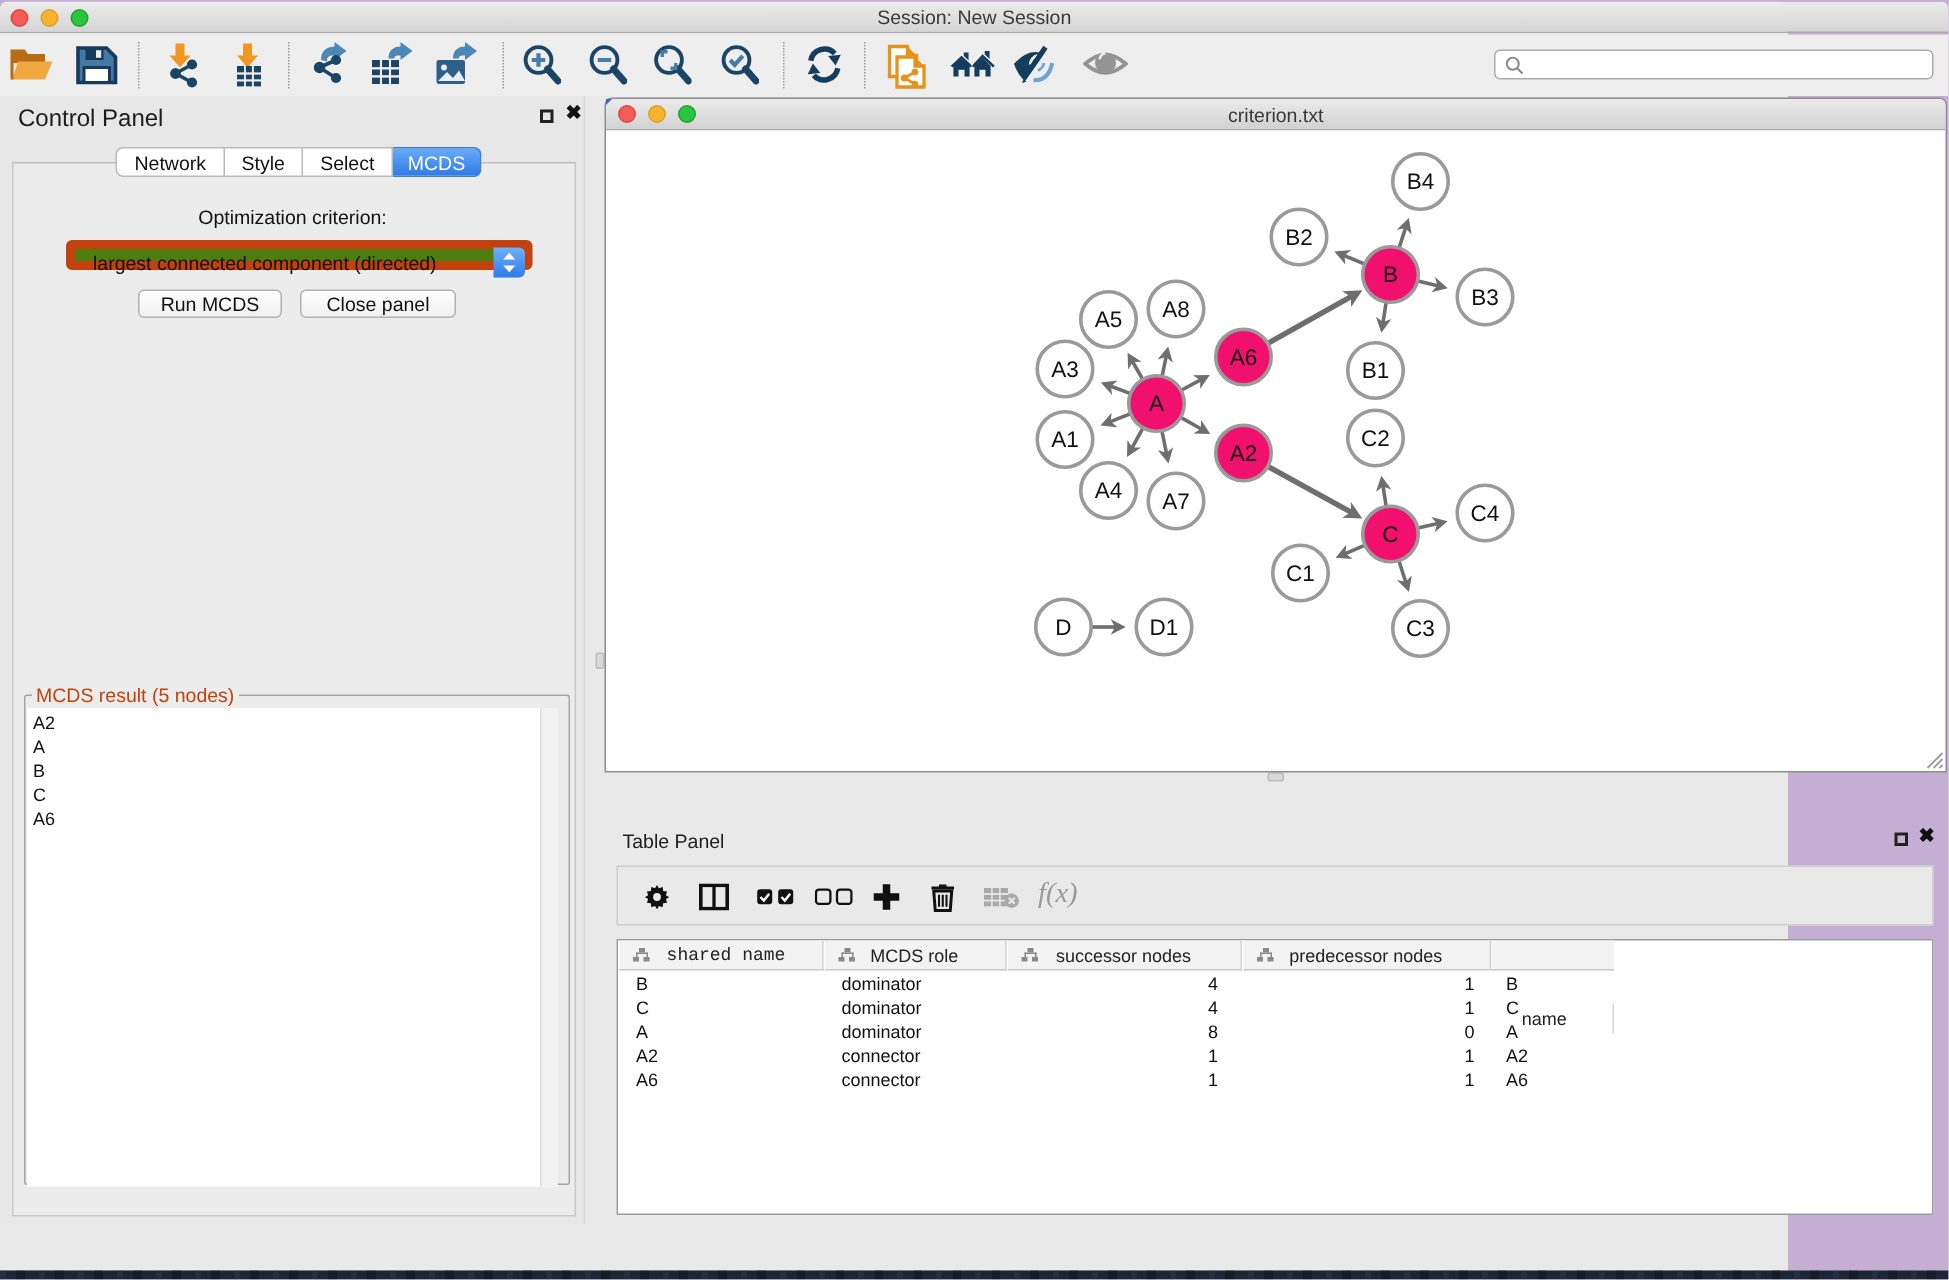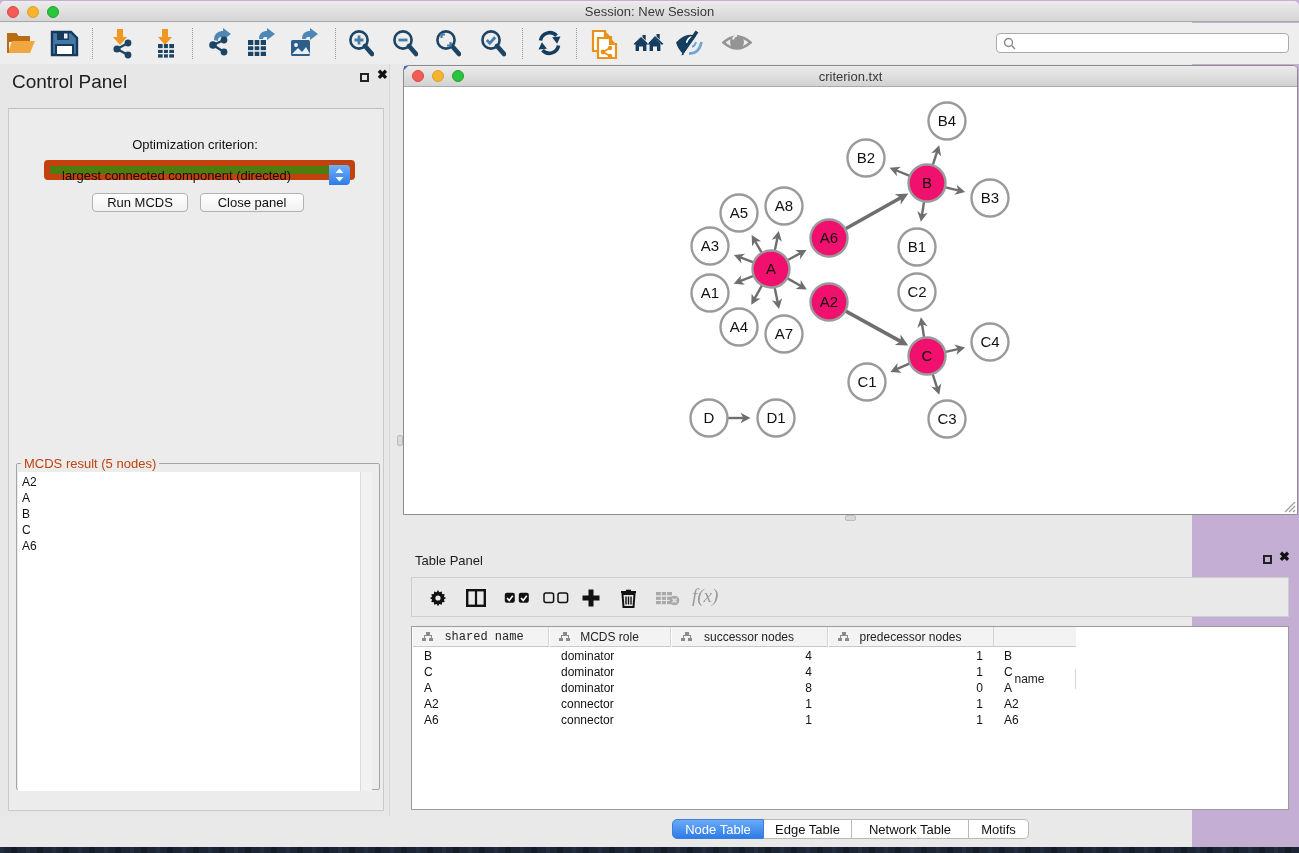--- a/index.html
+++ b/index.html
@@ -18,21 +18,21 @@
   .tl.g { background:#2ac53e; border:1px solid #20a32e; }
   #titlebar .title, .wtitle { font-size:13px; color:#393939; text-align:center; }
   
   #toolbar { position:absolute; left:0; top:22px; width:1299px; height:41px; background:#eeeeee; }
   .tsep { position:absolute; top:5px; height:31px; width:0; border-left:1px dotted #9a9a9a; }
   .ticon { position:absolute; top:5px; }
   #searchbox { position:absolute; left:996px; top:10px; width:293px; height:20px;
       background:#fff; border:1px solid #ababab; border-radius:4px; }
   
   #cpanel { position:absolute; left:0; top:63px; width:390px; height:752px; background:#e7e7e7; border-right:1px solid #d8d8d8; }
-  #cpanel .hdr { position:absolute; left:12px; top:7px; font-size:19px; color:#1d1d1d; }
+  #cpanel .hdr { position:absolute; left:12px; top:7px; font-size:16px; color:#1d1d1d; }
   .minbox { position:absolute; width:9px; height:9px; border:2px solid #222; background:transparent; }
   .xicon { position:absolute; font-size:13px; font-weight:bold; color:#111; }
   .tabrow { position:absolute; height:20px; display:flex; }
   .tab { height:20px; background:#fff; border:1px solid #b9b9b9; border-left:none;
          font-size:13px; color:#111; text-align:center; line-height:19px; padding:0; }
   .tab.first { border-left:1px solid #b9b9b9; border-radius:5px 0 0 5px; }
   .tab.last { border-radius:0 5px 5px 0; }
   .tab.sel { background:linear-gradient(#6aabf7,#2e7be9); color:#fff; border-color:#3f7fd6; }
   #cpinner { position:absolute; left:8px; top:44px; width:376px; height:703px;
       background:#ececec; border:1px solid #c9c9c9; border-top-color:#bdbdbd; }
@@ -220,20 +220,26 @@
         <path d="M8.5 8.5 L12 12" stroke="#8a8a8a" stroke-width="1.4"></path>
       </svg>
     </div>
   </div>
 
   <div id="cpanel">
     <div class="hdr">Control Panel</div>
     <span class="minbox" style="left:360px; top:9px;"></span>
     <span class="xicon" style="left:377px; top:3px;">✖</span>
     <div id="cpinner"></div>
+    <div class="tabrow" style="left:77px; top:34px;">
+      <span class="tab first" style="width:73px">Network</span>
+        <span class="tab" style="width:52px">Style</span>
+        <span class="tab" style="width:60px">Select</span>
+        <span class="tab sel last" style="width:59px">MCDS</span>
+    </div>
     <div class="abs" style="left:0; top:73px; width:390px; text-align:center; font-size:13px; color:#111;">Optimization criterion:</div>
     <div class="abs" style="left:44px; top:96px; width:311px; height:20px; background:#4d7c0f; border:6px solid #c2410c; border-radius:4px;">
       <span style="position:absolute; left:12px; top:2px; font-size:13px; color:#111;">largest connected component (directed)</span>
       <span style="position:absolute; right:-1px; top:-1px; width:21px; height:20px; background:linear-gradient(#6fb0f8,#2e7be9); border-radius:0 4px 4px 0;">
         <svg width="21" height="20" viewBox="0 0 21 20">
             <path d="M6.5 8 l4 -4.5 4 4.5 z M6.5 12 l4 4.5 4 -4.5 z" fill="#fff"></path>
           </svg>
       </span>
     </div>
     <div class="abs" style="left:92px; top:129px; width:96px; height:19px; background:linear-gradient(#fff,#f0f0f0); border:1px solid #b2b2b2; border-radius:4px; text-align:center; font-size:13px; line-height:17px; color:#111;">Run MCDS</div>
@@ -454,23 +460,17 @@
               <td>A6</td>
               <td>connector</td>
               <td class="num">1</td>
               <td class="num">1</td>
               <td>A6</td>
             </tr>
       </tbody>
         </table>
     </div>
 
-    <div class="tabrow" style="left:269px; top:271px;">
-      <span class="tab first sel" style="width:92px">Node Table</span>
-        <span class="tab" style="width:88px">Edge Table</span>
-        <span class="tab" style="width:117px">Network Table</span>
-        <span class="tab last" style="width:60px">Motifs</span>
-    </div>
   </div>
 
 </div>
 <div id="deskbottom"></div>
 <div class="abs" style="left:0; top:0; width:1299px; height:1px; background:#c4aed3;"></div>
 
 </body></html>

